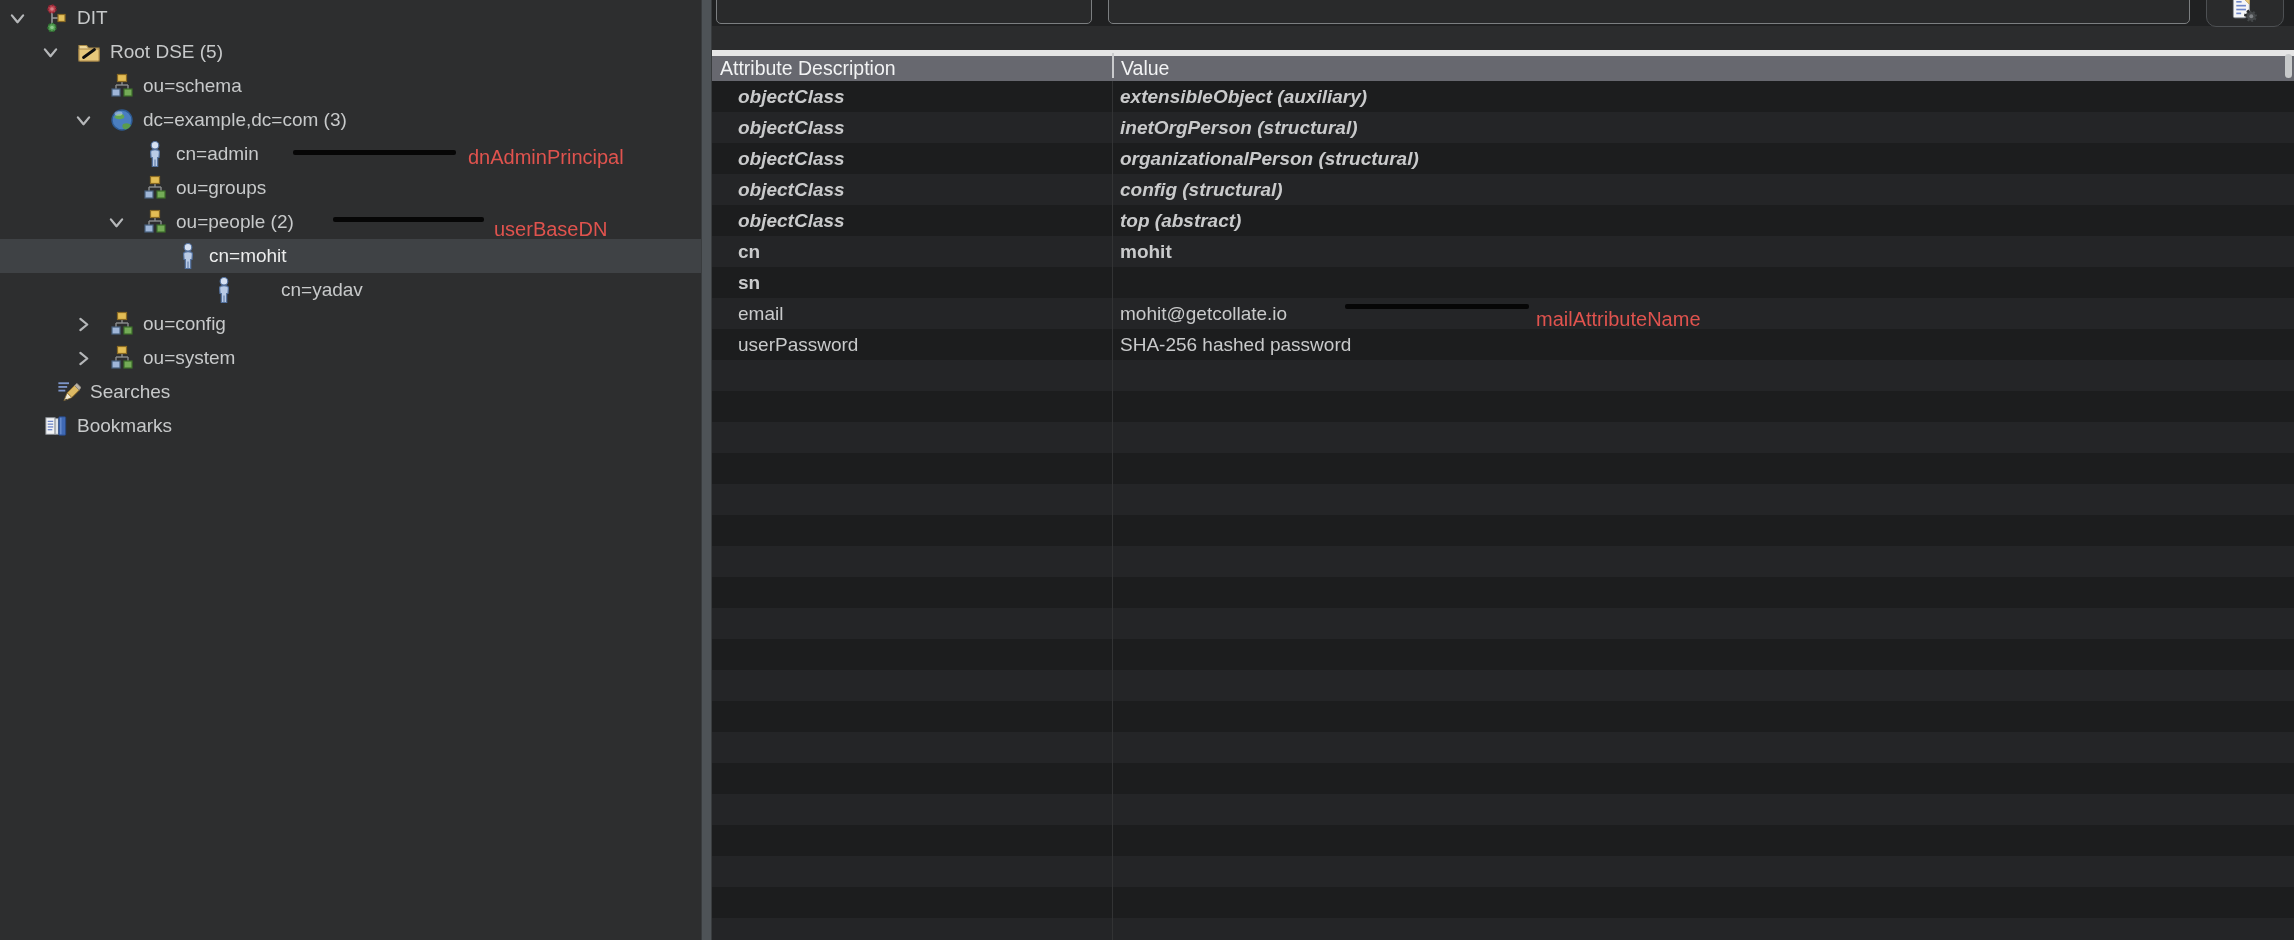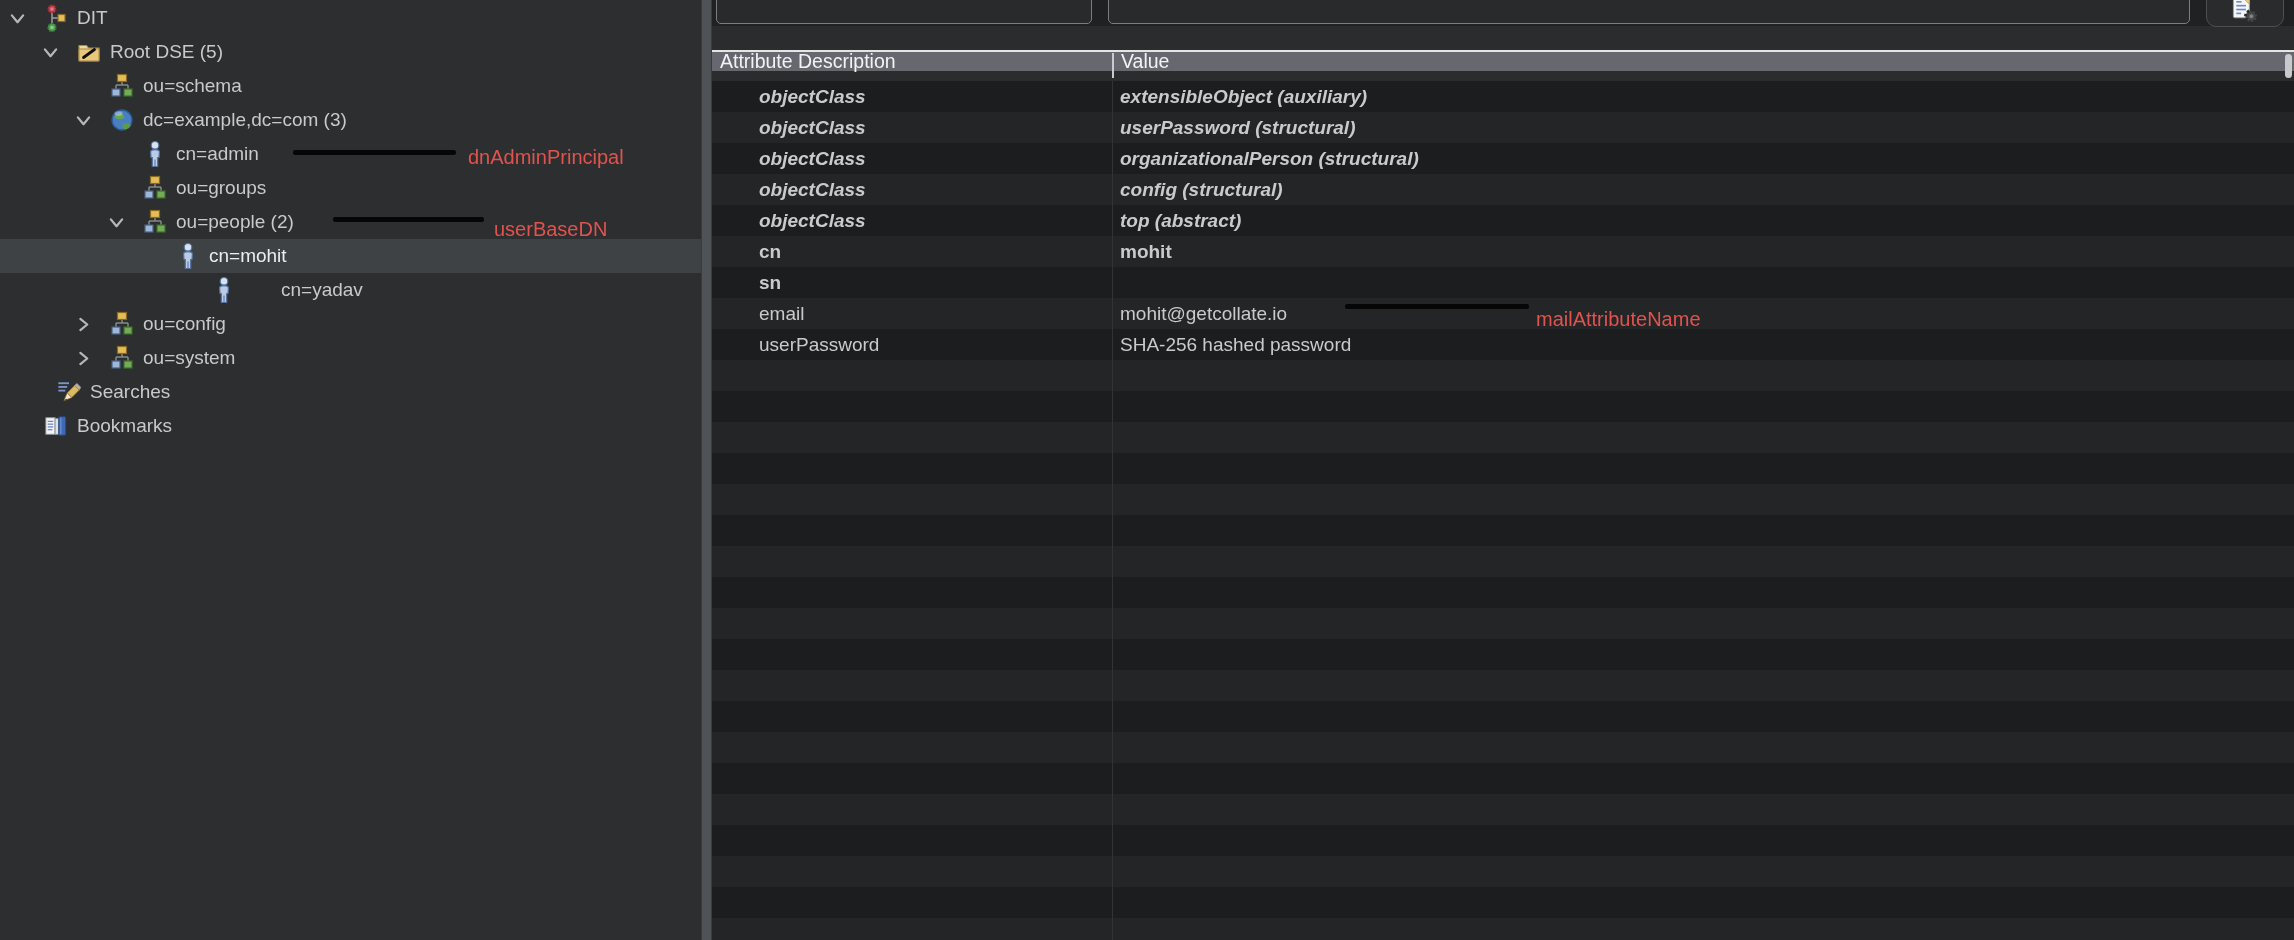--- a/index.html
+++ b/index.html
@@ -43,36 +43,36 @@
   #top-field-right { left:1108px; width:1082px; }
   #toolbar-button {
     position:absolute; left:2206px; top:-12px; width:78px; height:39px;
     background:#2a2b2c; border:1.5px solid #4d5053; border-radius:10px;
     display:flex; align-items:flex-end; justify-content:center; cursor:pointer;
   }
   #toolbar-button svg { width:30px; height:29px; margin-bottom:1px; }
 
   
   #grid-header {
-    position:absolute; left:712px; top:50px; width:1582px; height:21px;
-    background:#67686f; border-top:2px solid #e5e5e5;
+    position:absolute; left:712px; top:50px; width:1582px; height:31px;
+    background:#67686f; border-top:6px solid #e5e5e5;
     display:flex; align-items:center; color:#f2f3f4; font-size:19.5px;
   }
   #col-attr-header  { width:400px; padding-left:8px; }
   #col-value-header { padding-left:9px; }
   #header-divider {
     position:absolute; left:1112px; top:53px; width:2px; height:25px;
     background:#c9cacc; cursor:col-resize;
   }
   #grid-body {
     position:absolute; left:712px; top:81px; width:1582px; height:859px;
     background:repeating-linear-gradient(to bottom, #1c1d1e 0 31px, #242527 31px 62px);
   }
   .grid-row { display:flex; align-items:center; height:31px; color:#c9cacb; font-size:19px; white-space:nowrap; }
-  .grid-row .cell-attr  { width:400px; padding-left:47px; flex:none; }
+  .grid-row .cell-attr  { width:400px; padding-left:26px; flex:none; }
   .grid-row .cell-value { padding-left:8px; }
   .emph-bold-italic { font-weight:bold; font-style:italic; }
   .emph-bold { font-weight:bold; }
   #body-divider { position:absolute; left:1112px; top:81px; width:1px; height:859px; background:#323334; }
   #v-scrollbar-thumb {
     position:absolute; left:2285px; top:54px; width:7px; height:24px;
     background:#c7c9ca; border-radius:4px;
   }
 
   
@@ -311,21 +311,21 @@
     <span id="col-value-header">Value</span>
   </div>
   <div id="header-divider"></div>
   <div id="grid-body">
       <div class="grid-row">
         <span class="cell-attr emph-bold-italic">objectClass</span>
         <span class="cell-value emph-bold-italic">extensibleObject (auxiliary)</span>
       </div>
       <div class="grid-row">
         <span class="cell-attr emph-bold-italic">objectClass</span>
-        <span class="cell-value emph-bold-italic">userPassword (structural)</span>
+        <span class="cell-value emph-bold-italic">inetOrgPerson (structural)</span>
       </div>
       <div class="grid-row">
         <span class="cell-attr emph-bold-italic">objectClass</span>
         <span class="cell-value emph-bold-italic">organizationalPerson (structural)</span>
       </div>
       <div class="grid-row">
         <span class="cell-attr emph-bold-italic">objectClass</span>
         <span class="cell-value emph-bold-italic">config (structural)</span>
       </div>
       <div class="grid-row">

